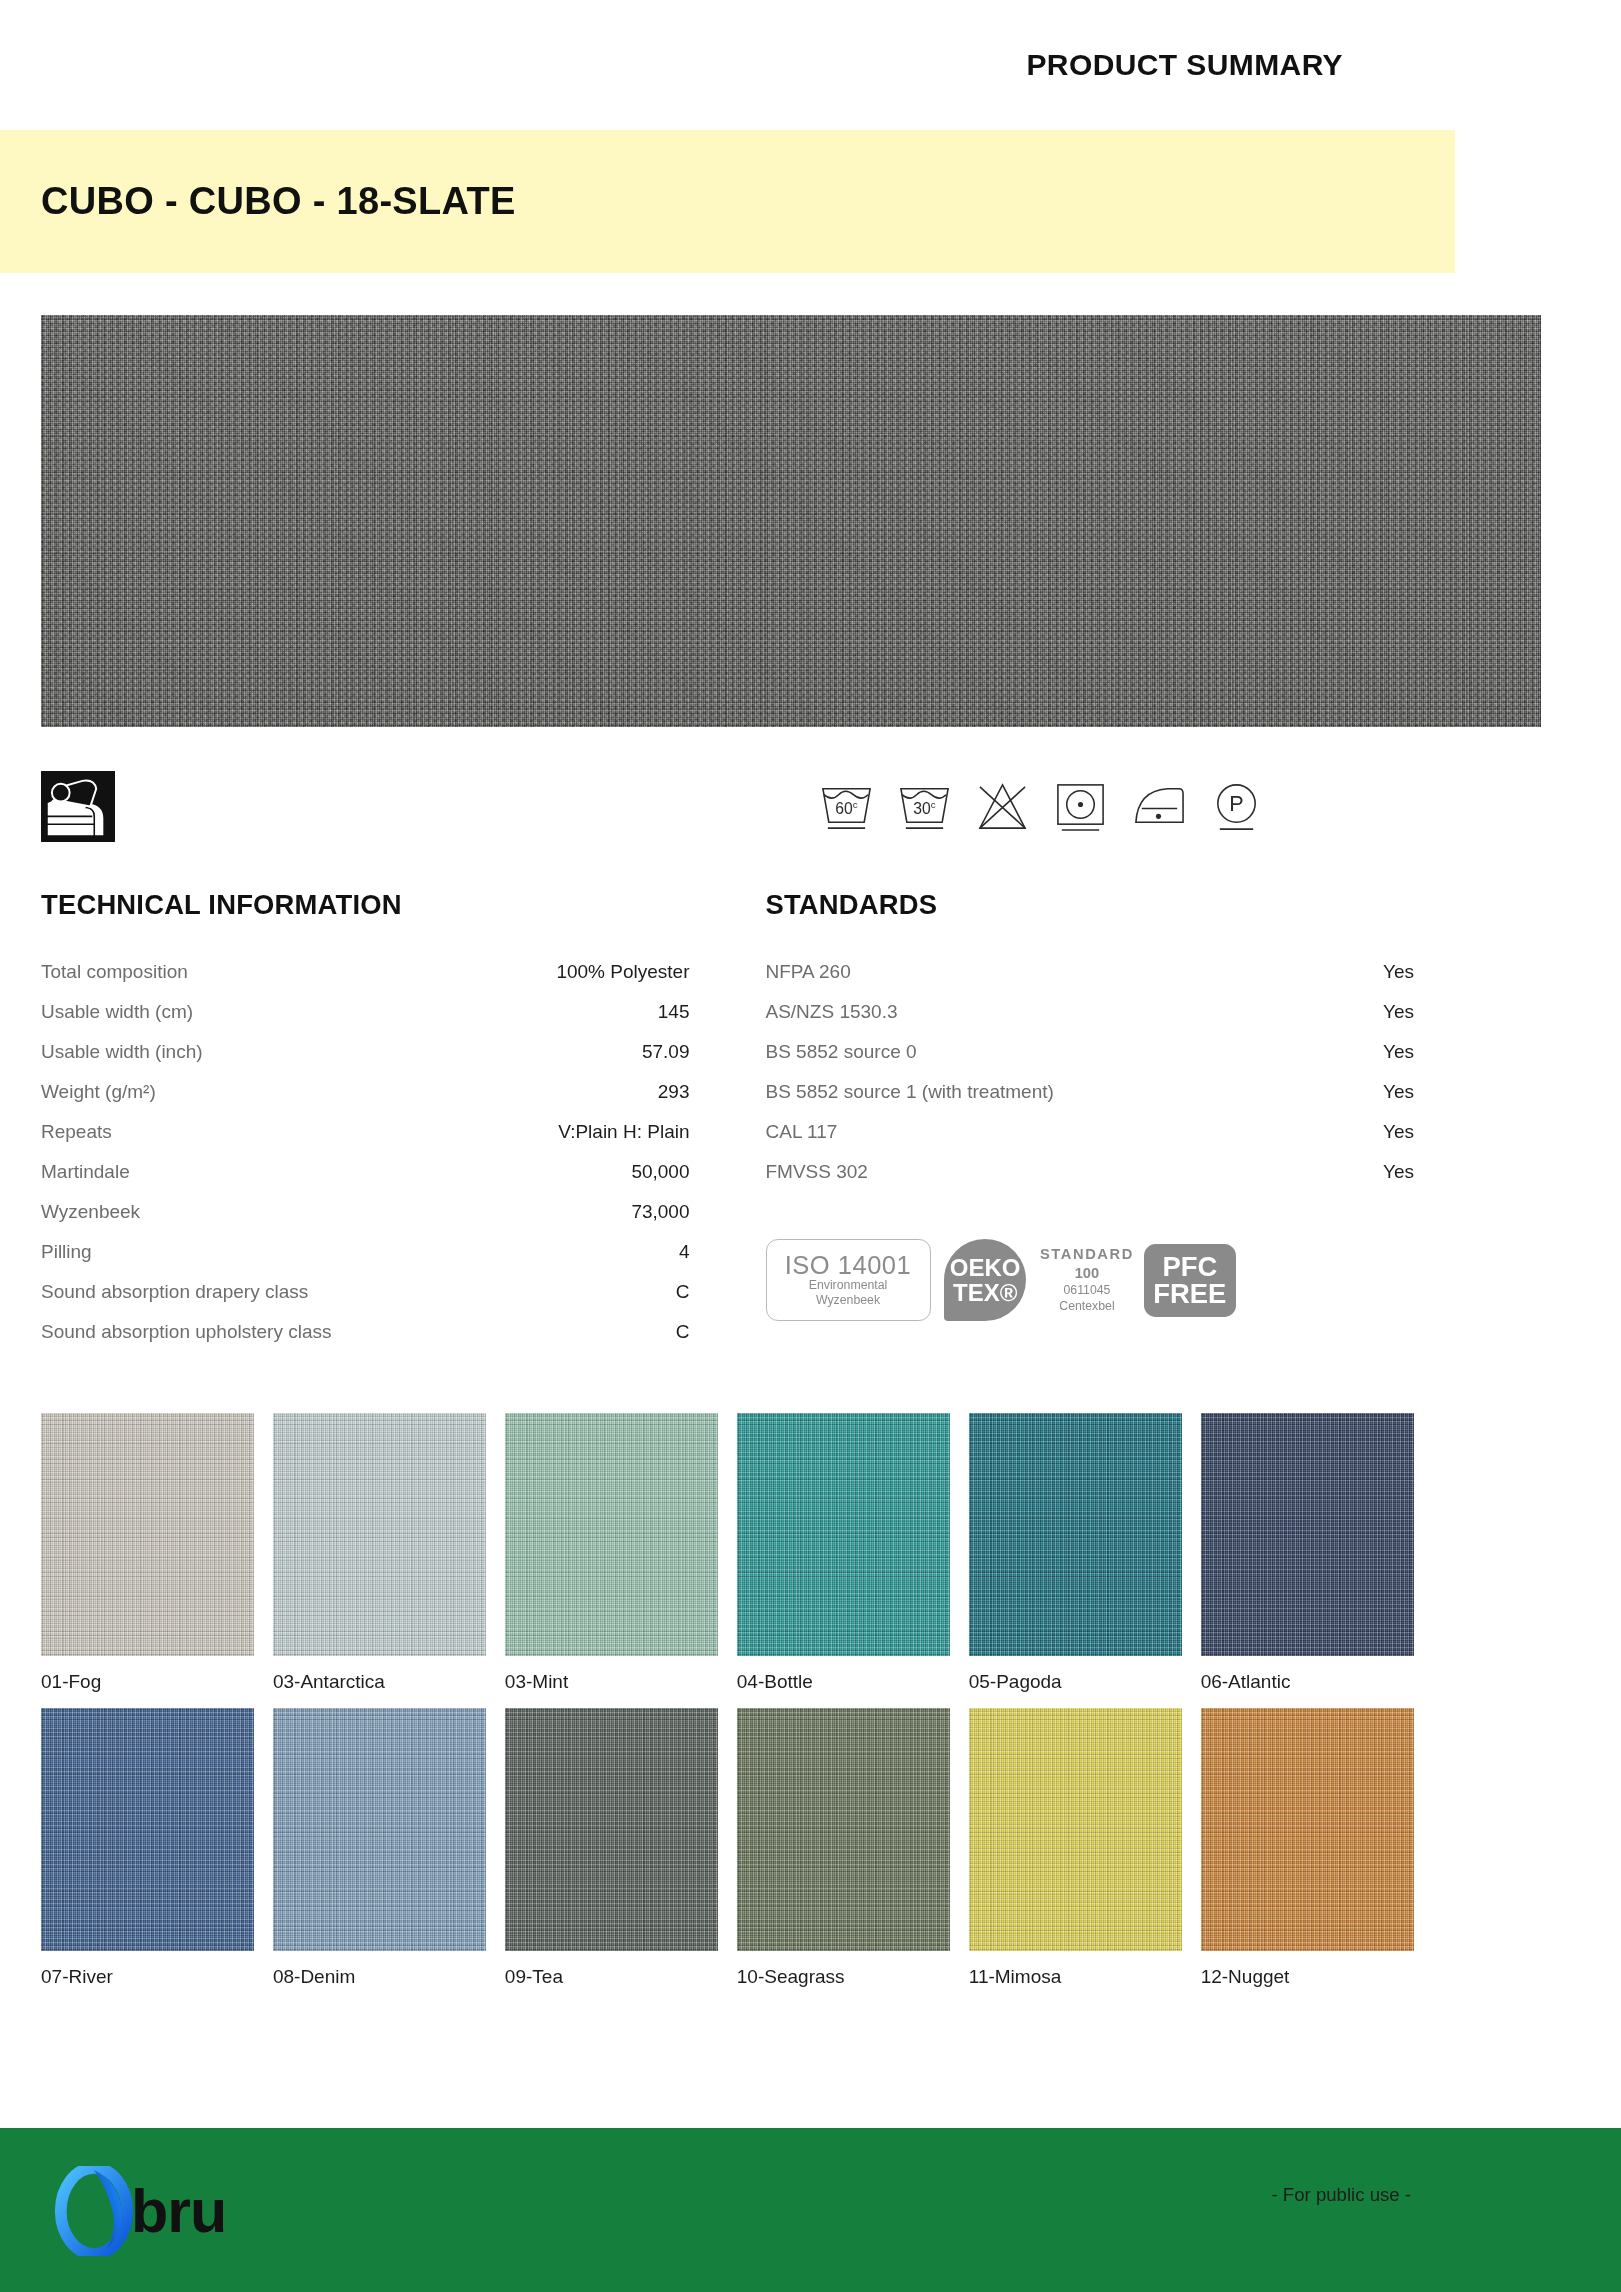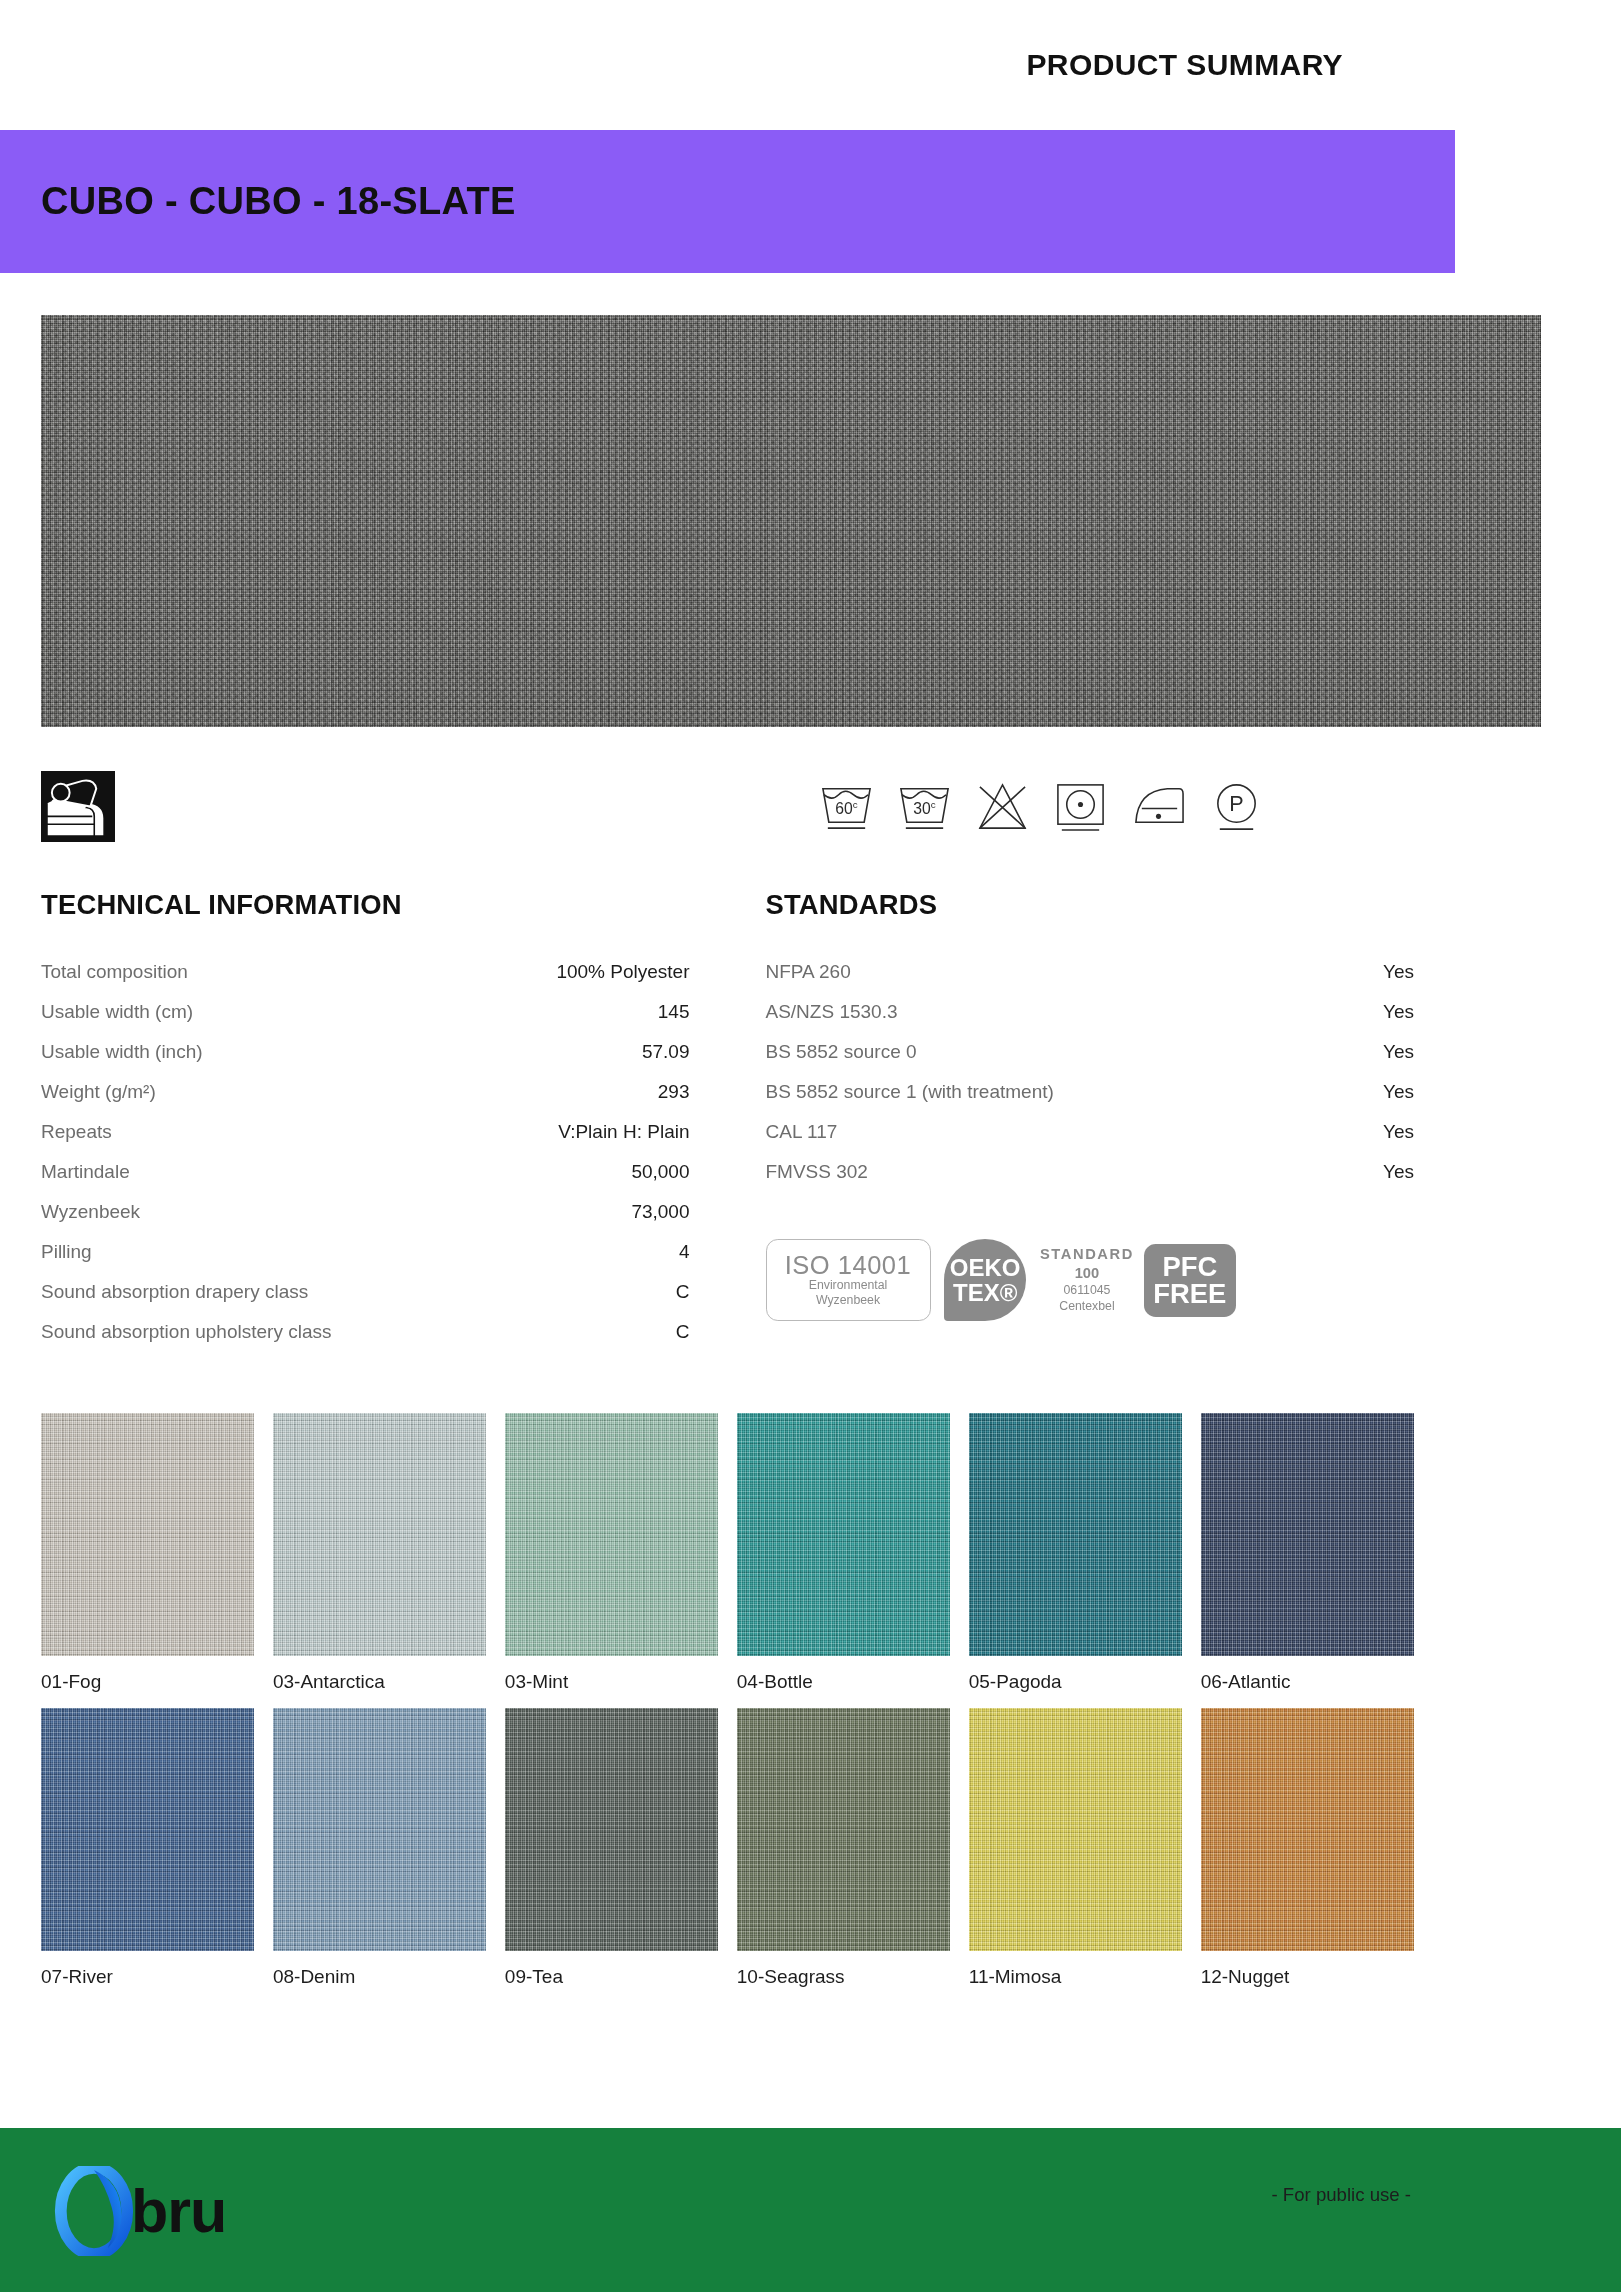--- a/index.html
+++ b/index.html
@@ -23,21 +23,21 @@
     padding-right: 112px;
   }
   .topbar-title {
     font-size: 30px;
     font-weight: 700;
     letter-spacing: 0.4px;
     color: #111;
   }
   .titleband {
     height: 143px;
-    background: #8b5cf6;
+    background: #fef9c3;
     display: flex;
     align-items: center;
     padding-left: 41px;
   }
   .product-title {
     font-size: 38px;
     font-weight: 700;
     letter-spacing: 0.3px;
     color: #111;
   }

